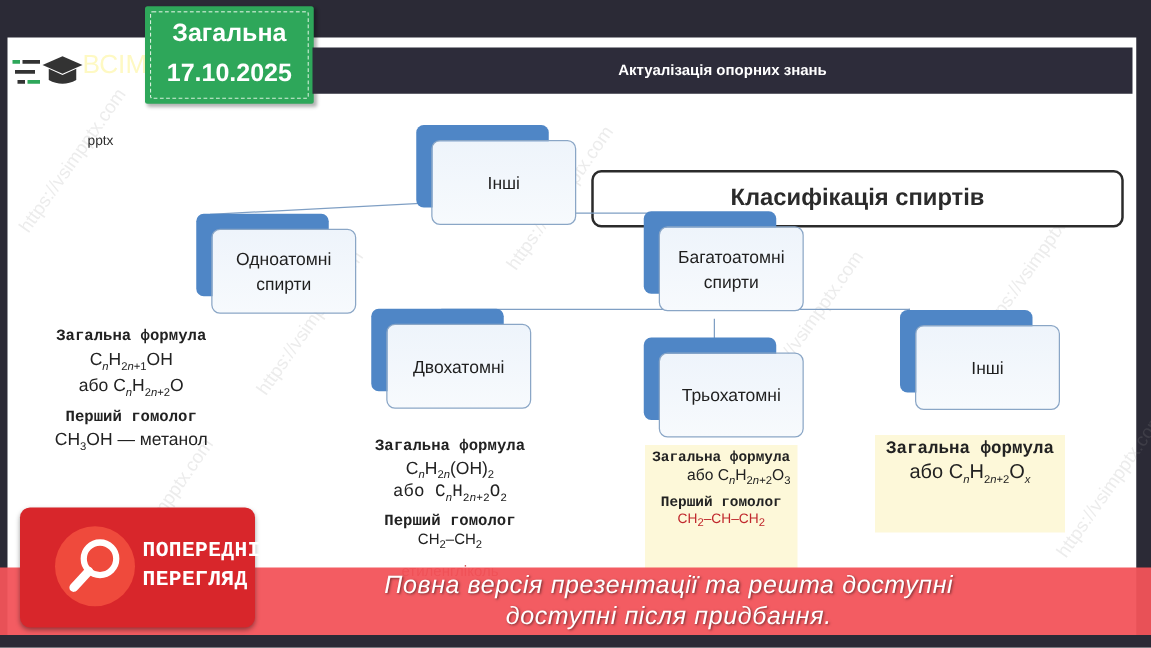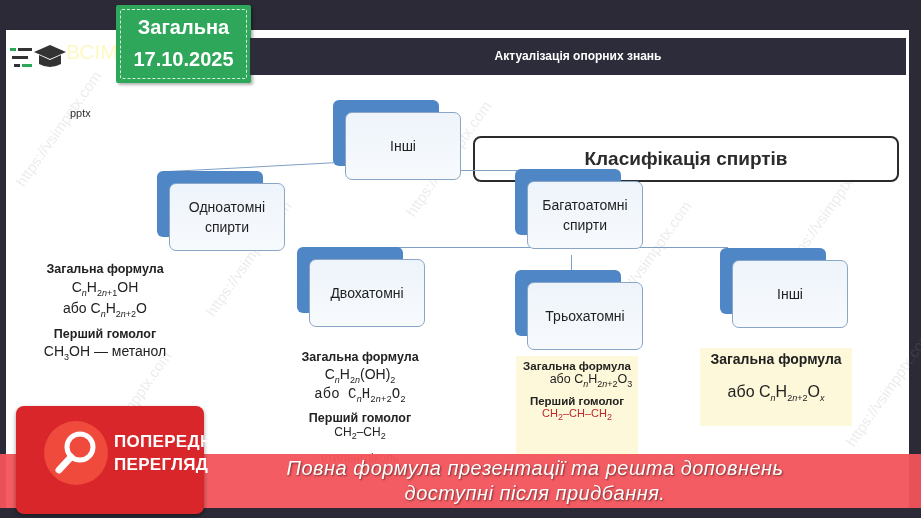--- a/index.html
+++ b/index.html
@@ -18,31 +18,31 @@
     font-size: 12px; font-weight: bold; text-align: center; line-height: 37px; }
   .classif { position: absolute; left: 473px; top: 96px; width: 426px; height: 46px; background: #ffffff; border: 2.5px solid #2b2b2b;
     border-radius: 8px; text-align: center; line-height: 41px; font-size: 19px; font-weight: bold; color: #2b2b2b; margin-top: 40px; }
   .node { position: absolute; }
   .node .back { position: absolute; left: 0; top: 0; width: 106px; height: 66px; background: #4f86c6; border-radius: 6px; }
   .node .front { position: absolute; left: 12px; top: 12px; width: 116px; height: 68px; background: linear-gradient(180deg,#eef4fb 0%,#f7fafd 100%);
     border: 1px solid #8aa6c6; border-radius: 7px; display: flex; align-items: center; justify-content: center; text-align: center;
     font-size: 14px; color: #1f1f1f; line-height: 1.45; }
   .line { position: absolute; background: #7f9fc4; }
   .formula { position: absolute; text-align: center; color: #222; }
-  .formula .h { font-weight: bold; font-size: 12.5px; }
+  .formula .h { font-weight: bold; font-size: 12.5px; font-family: Liberation Mono, monospace; }
   .formula .f { font-size: 14px; }
   .formula sub { font-size: 9px; font-style: normal; }
   .formula i { font-style: italic; }
   .yellowbg { background: #fdf8d9; }
   .banner { position: absolute; left: 0; top: 454px; width: 921px; height: 56px; background: #f2535a; opacity: 0.95; }
   .banner-bottom { position: absolute; left: 0; top: 508px; width: 921px; height: 10px; background: #2b2a36; }
   .banner-text { position: absolute; left: 230px; width: 610px; text-align: center; color: #fff; font-style: italic; font-size: 20px;
     text-shadow: 1px 1px 2px rgba(0,0,0,0.5); letter-spacing: 0.5px; }
-  .preview-badge { position: absolute; left: 16px; top: 406px; width: 188px; height: 108px; background: #d8262b; border-radius: 8px;
-    box-shadow: 0 2px 4px rgba(0,0,0,0.4); }
+  .preview-badge { position: absolute; left: 16px; top: 406px; width: 188px; height: 96px; background: #d8262b; border-radius: 8px;
+    box-shadow: 0 2px 4px rgba(0,0,0,0.4); font-family: Liberation Mono, monospace; }
   .preview-circle { position: absolute; left: 28px; top: 15px; width: 64px; height: 64px; border-radius: 50%; background: #ef4a3c; }
   .preview-text { position: absolute; left: 98px; color: #fff; font-weight: bold; font-size: 17px; letter-spacing: 0.3px; }
   .watermark { position: absolute; color: rgba(150,150,150,0.18); font-size: 15px; transform: rotate(-55deg); white-space: nowrap; pointer-events: none; }
   .redtext { color: #c0282d; }
 </style>
 </head>
 <body>
 
 <div class="slide"></div>
 
@@ -139,26 +139,26 @@
 
 <div class="formula yellowbg" style="left:516px;top:356px;width:122px;height:100px;">
   <div class="h" style="font-size:11.5px;margin-top:4px;">Загальна формула</div>
   <div class="f" style="font-size:12.5px;padding-left:28px;"><span>або</span> C<sub><i>n</i></sub>H<sub>2<i>n</i>+2</sub>O<sub>3</sub></div>
   <div class="h" style="font-size:11.5px;margin-top:6px;">Перший гомолог</div>
   <div class="f redtext" style="font-size:11px;">CH<sub>2</sub>–CH–CH<sub>2</sub></div>
 </div>
 
 <div class="formula yellowbg" style="left:700px;top:348px;width:152px;height:78px;">
   <div class="h" style="font-size:14px;margin-top:3px;">Загальна формула</div>
-  <div class="f" style="font-size:16px;margin-top:16px;"><span>або</span> C<sub><i>n</i></sub>H<sub>2<i>n</i>+2</sub>O<sub><i>x</i></sub></div>
+  <div class="f" style="font-size:16px;margin-top:2px;"><span>або</span> C<sub><i>n</i></sub>H<sub>2<i>n</i>+2</sub>O<sub><i>x</i></sub></div>
 </div>
 
 <div class="banner"></div>
 <div class="banner-bottom"></div>
-<div class="banner-text" style="top:457px;">Повна формула презентації та решта доповнень</div>
+<div class="banner-text" style="top:457px;">Повна версія презентації та решта доступні</div>
 <div class="banner-text" style="top:482px;">доступні після придбання.</div>
 
 <div class="preview-badge">
   <div class="preview-circle">
     <svg width="64" height="64" viewBox="0 0 64 64">
       <circle cx="36" cy="26" r="13" fill="none" stroke="#fff" stroke-width="5"></circle>
       <line x1="27" y1="36" x2="15" y2="49" stroke="#fff" stroke-width="7" stroke-linecap="round"></line>
     </svg>
   </div>
   <div class="preview-text" style="top:26px;">ПОПЕРЕДНІЙ</div>

